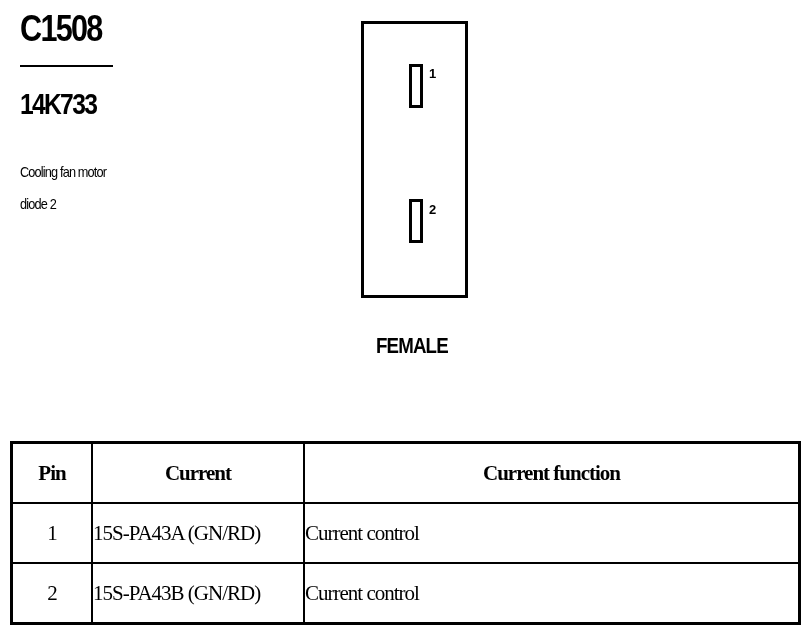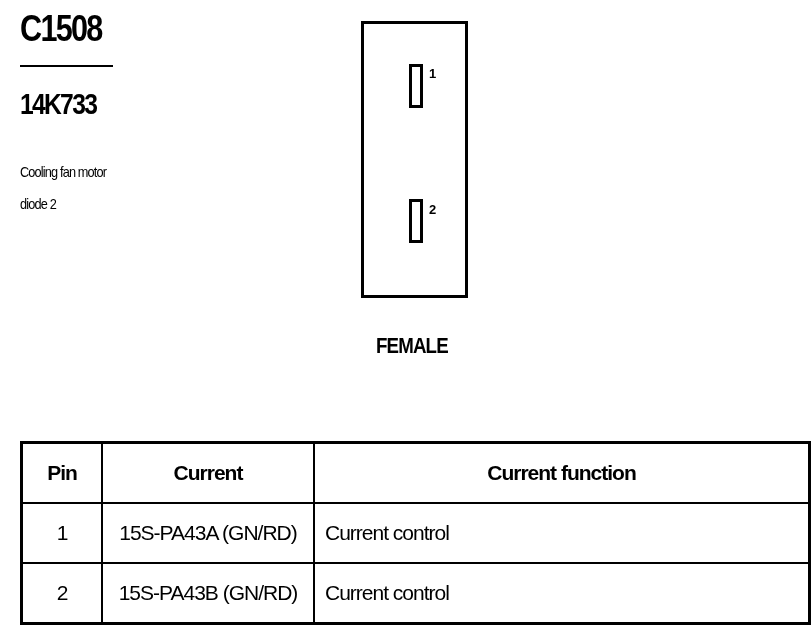--- a/index.html
+++ b/index.html
@@ -13,26 +13,26 @@
   #desc1 { top:163px; }
   #desc2 { top:195px; }
   #conn-box { left:361px; top:21px; width:101px; height:271px; border:3px solid #000; }
   .pin-slot { width:8px; height:38px; border:3px solid #000; }
   #pin1-slot { left:409px; top:64px; }
   #pin2-slot { left:409px; top:199px; }
   .pin-num { font-size:13px; font-weight:bold; }
   #pin1-num { left:429px; top:66px; }
   #pin2-num { left:429px; top:202px; }
   #gender { left:376px; top:333px; font-size:22px; font-weight:bold; letter-spacing:-1px; transform:scaleX(0.85); transform-origin:left top; }
-  table#pin-table { position:absolute; left:20px; top:441px; width:791px; border-collapse:collapse; border:3px solid #000; }
+  table#pin-table { position:absolute; left:10px; top:441px; width:791px; border-collapse:collapse; border:3px solid #000;font-family:Liberation Serif, serif; }
   #pin-table th, #pin-table td { border:2px solid #000; padding:0; height:58px; font-size:21px; letter-spacing:-1px; }
   #pin-table th { font-weight:bold; text-align:center; }
   #pin-table td.c-pin { text-align:center; width:78px; }
-  #pin-table td.c-circ { text-align:center; width:210px; }
-  #pin-table td.c-func { text-align:left; padding-left:10px; }
+  #pin-table td.c-circ { text-align:left; width:210px; }
+  #pin-table td.c-func { text-align:left; }
   #pin-table th:nth-child(1) { width:78px; }
   #pin-table th:nth-child(2) { width:210px; }
 </style>
 </head>
 <body>
 
 <div class="abs" id="connector-id">C1508</div>
 <div class="abs" id="id-rule"></div>
 <div class="abs" id="part-no">14K733</div>
 <div class="abs desc" id="desc1">Cooling fan motor</div>

